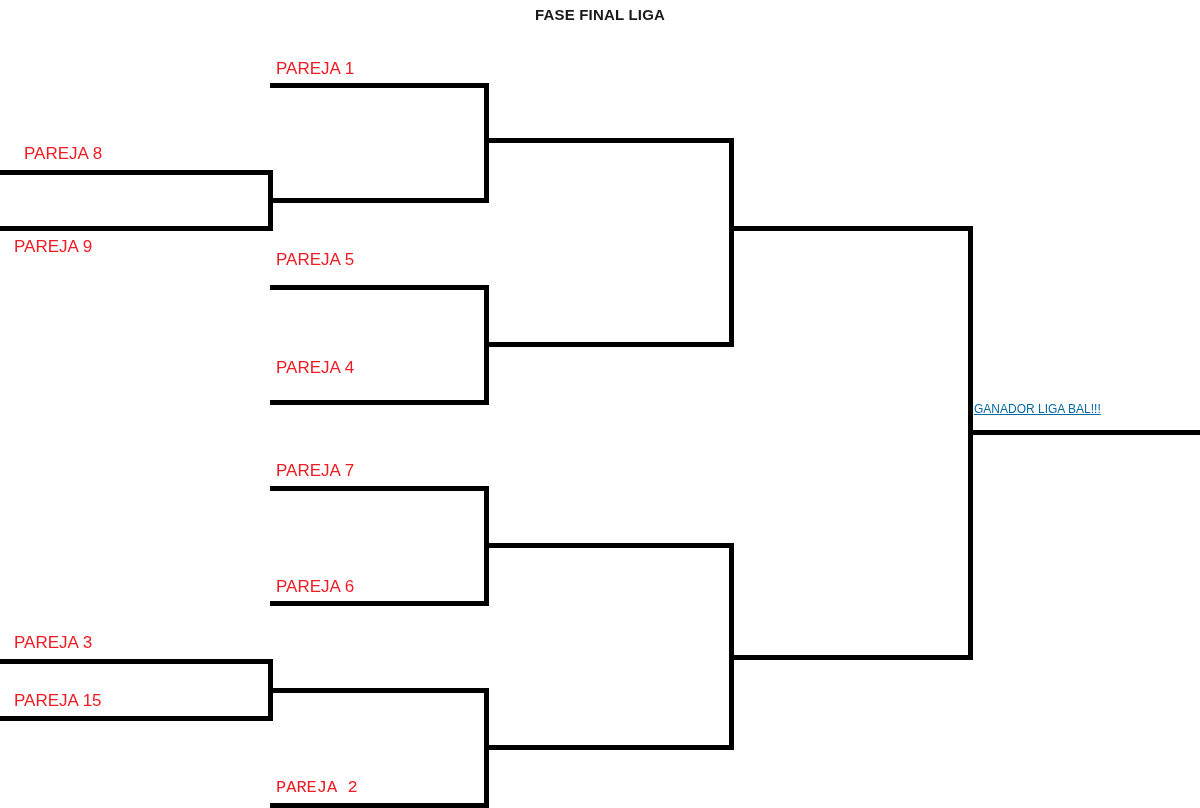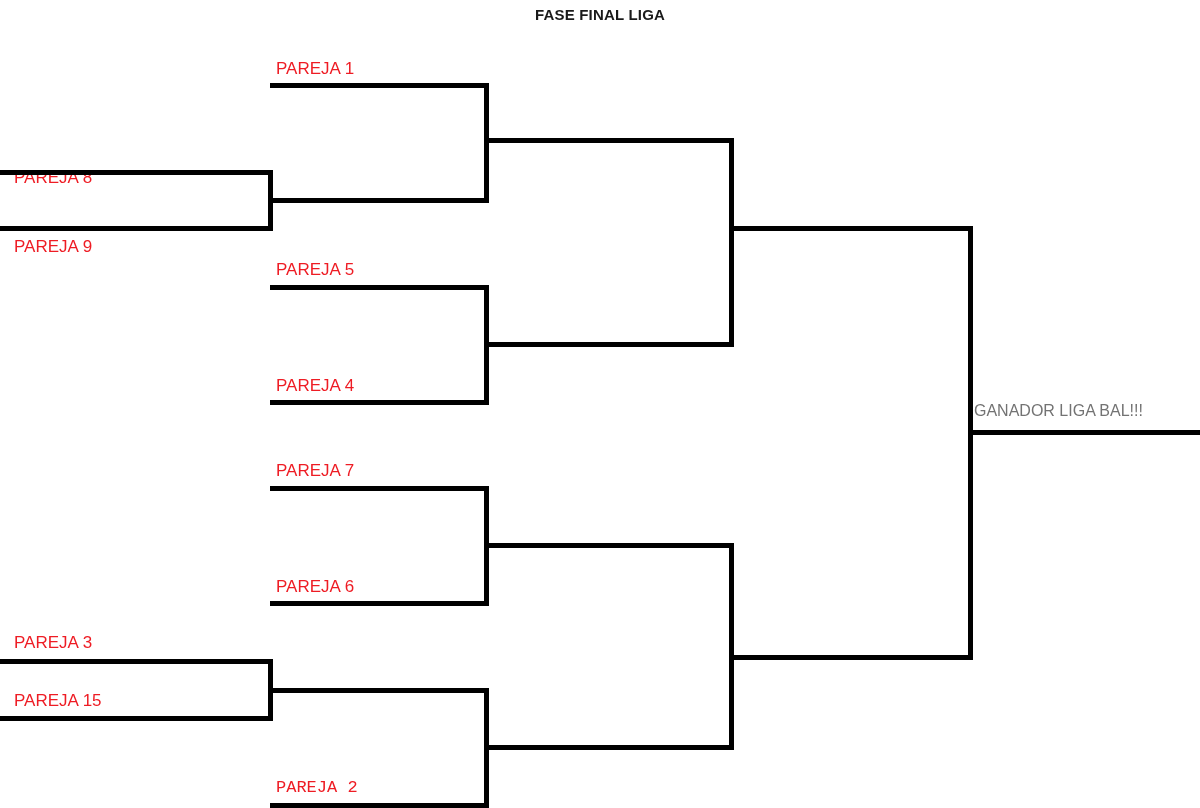--- a/index.html
+++ b/index.html
@@ -32,24 +32,25 @@
   }
   .seed-label {
     position: absolute;
     font-size: 17px;
     color: #ee1c24;
     white-space: nowrap;
     line-height: 1;
   }
   .winner-label {
     position: absolute;
-    font-size: 16px;
-    color: #737373;
+    font-size: 12px;
+    color: #0369a1;
     white-space: nowrap;
     line-height: 1;
+    text-decoration: underline;
   }
   .hline {
     position: absolute;
     background: #000000;
     height: 5px;
   }
   .vline {
     position: absolute;
     background: #000000;
     width: 5px;
@@ -57,27 +58,27 @@
 </style>
 </head>
 <body>
 
 <div id="bracket-page">
 
   <div id="bracket-title">FASE FINAL LIGA</div>
 
   <div class="seed-label" style="left:276px; top:60px;">PAREJA 1</div>
 
-  <div class="seed-label" style="left:14px; top:145px;margin-top:24px;">PAREJA 8</div>
+  <div class="seed-label" style="left:24px; top:145px;">PAREJA 8</div>
 
   <div class="seed-label" style="left:14px; top:202px;margin-top:36px;">PAREJA 9</div>
 
-  <div class="seed-label" style="left:276px; top:261px;">PAREJA 5</div>
+  <div class="seed-label" style="left:276px; top:251px;">PAREJA 5</div>
 
-  <div class="seed-label" style="left:276px; top:377px;">PAREJA 4</div>
+  <div class="seed-label" style="left:276px; top:359px;">PAREJA 4</div>
 
   <div class="seed-label" style="left:276px; top:462px;">PAREJA 7</div>
 
   <div class="seed-label" style="left:276px; top:578px;text-align:right;">PAREJA 6</div>
 
   <div class="seed-label" style="left:14px; top:634px;">PAREJA 3</div>
 
   <div class="seed-label" style="left:14px; top:692px;">PAREJA 15</div>
 
   <div class="seed-label" style="left:276px; top:779px;font-family:Liberation Mono, monospace;">PAREJA 2</div>

